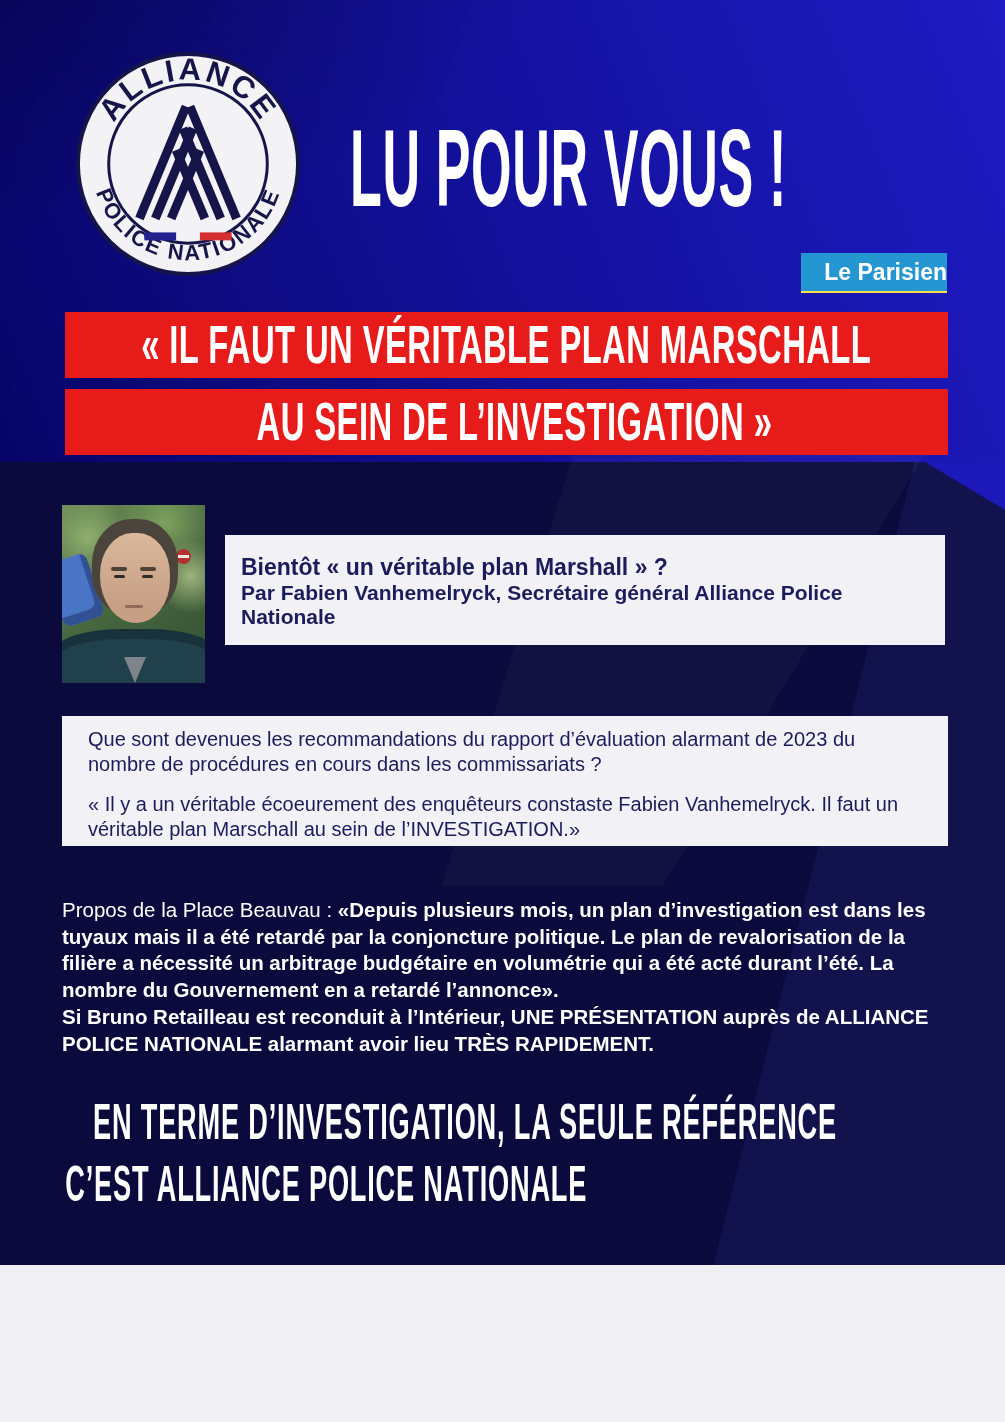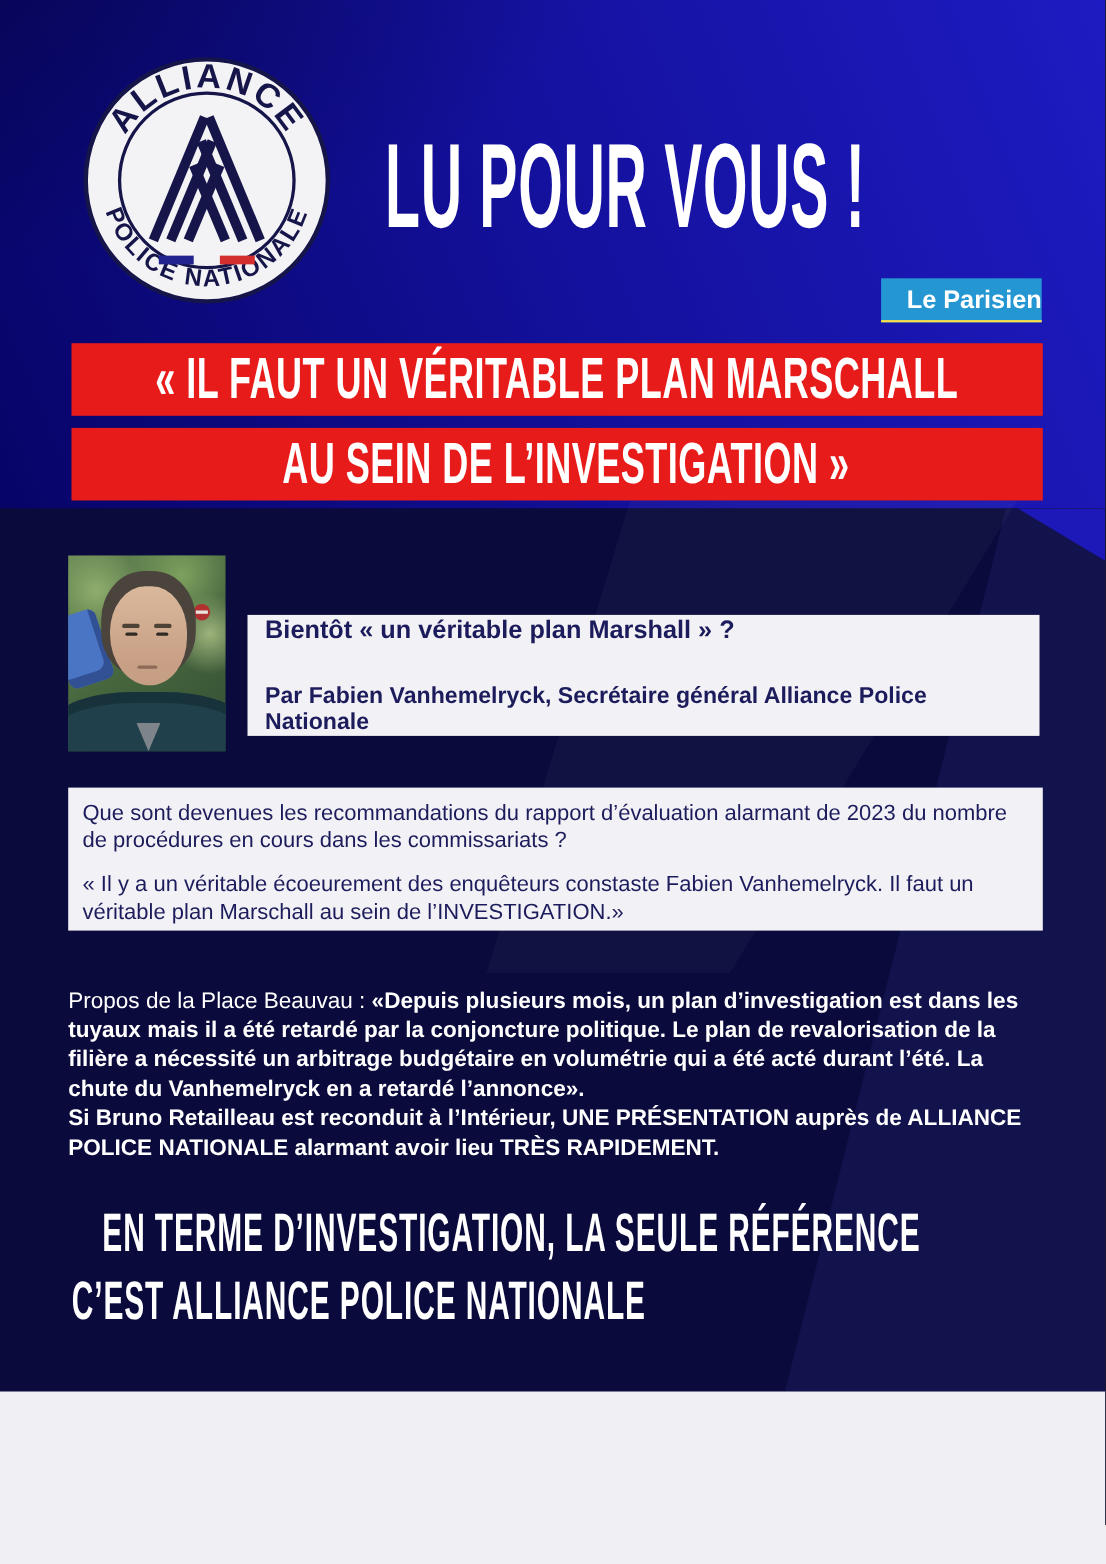--- a/index.html
+++ b/index.html
@@ -79,26 +79,26 @@
   .photo .eye-l,.photo .eye-r { position:absolute; top:70px; width:11px; height:3px; background:#2f2a24; border-radius:2px; }
   .photo .eye-l{ left:52px; } .photo .eye-r{ left:80px; }
   .photo .mouth { position:absolute; left:63px; top:100px; width:18px; height:3px; background:#8f6a56; border-radius:2px; }
   .photo .jacket { position:absolute; left:-12px; bottom:-10px; width:170px; height:64px;
     background:#20404b; border-radius:42% 42% 0 0; box-shadow:inset 0 10px 0 rgba(10,25,30,.35); }
   .photo .shirt { position:absolute; left:62px; bottom:0; width:22px; height:26px; background:#7d848a;
     clip-path:polygon(0 0, 100% 0, 50% 100%); }
   
   .card { background:#f2f1f5; color:#1c1c5c; position:absolute; }
   .title-card {
-    left:225px; top:559px; width:720px; height:110px; padding:0 16px;
+    left:225px; top:535px; width:720px; height:110px; padding:19px 16px;
     display:flex; flex-direction:column; justify-content:space-between;
   }
   .title-card .headline { font-size:23px; font-weight:700; }
   .title-card .byline   { font-size:21px; font-weight:700; }
-  .quote-card { left:62px; top:716px; width:886px; height:130px; padding:11px 13px; font-size:20px; line-height:1.27; }
+  .quote-card { left:62px; top:716px; width:886px; height:130px; padding:11px 26px; font-size:20px; line-height:1.27; }
   .quote-card p + p { margin-top:14px; }
   
   .para { position:absolute; left:62px; width:886px; color:#fff; font-size:20.5px; line-height:1.3; }
   .para.beauvau { top:897px; }
   .para.beauvau .u { }
   .para.beauvau .b { font-weight:700; }
   .para.retailleau { top:1004px; font-weight:700; }
   
   .closing { position:absolute; left:0; top:1094px; width:1005px; }
   .closing div { height:62px; }
@@ -181,21 +181,21 @@
     <div class="headline">Bientôt « un véritable plan Marshall » ?</div>
     <div class="byline">Par Fabien Vanhemelryck, Secrétaire général Alliance Police Nationale</div>
   </div>
 
   <div class="card quote-card">
     <p>Que sont devenues les recommandations du rapport d’évaluation alarmant de 2023 du nombre de procédures en cours dans les commissariats ?</p>
     <p>« Il y a un véritable écoeurement des enquêteurs constaste Fabien Vanhemelryck. Il faut un véritable plan Marschall au sein de l’INVESTIGATION.»</p>
   </div>
 
   <div class="para beauvau">
-    <span>Propos de la </span><span class="u">Place Beauvau</span><span> : </span><span class="b">«Depuis plusieurs mois, un plan d’investigation est dans les tuyaux mais il a été retardé par la conjoncture politique. Le plan de revalorisation de la filière a nécessité un arbitrage budgétaire en volumétrie qui a été acté durant l’été. La chute du Vanhemelryck en a retardé l’annonce».</span>
+    <span>Propos de la </span><span class="u">Place Beauvau</span><span> : </span><span class="b">«Depuis plusieurs mois, un plan d’investigation est dans les tuyaux mais il a été retardé par la conjoncture politique. Le plan de revalorisation de la filière a nécessité un arbitrage budgétaire en volumétrie qui a été acté durant l’été. La nombre du Gouvernement en a retardé l’annonce».</span>
   </div>
   <div class="para retailleau">Si Bruno Retailleau est reconduit à l’Intérieur, UNE PRÉSENTATION auprès de ALLIANCE POLICE NATIONALE alarmant avoir lieu TRÈS RAPIDEMENT.</div>
 
   <div class="closing">
     <div><span>EN TERME D’INVESTIGATION, LA SEULE RÉFÉRENCE</span></div>
     <div><span>C’EST ALLIANCE POLICE NATIONALE</span></div>
   </div>
 
   <div class="footer">
     

